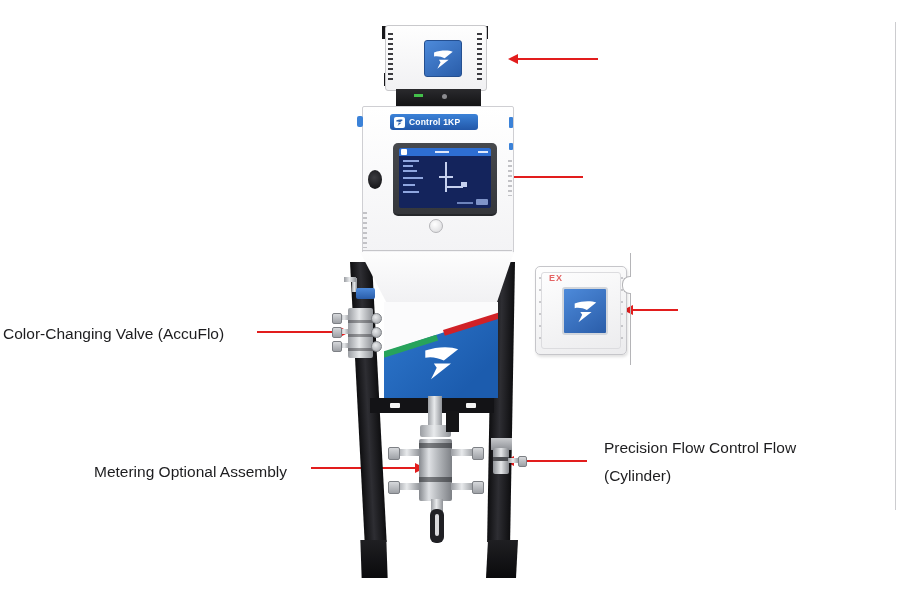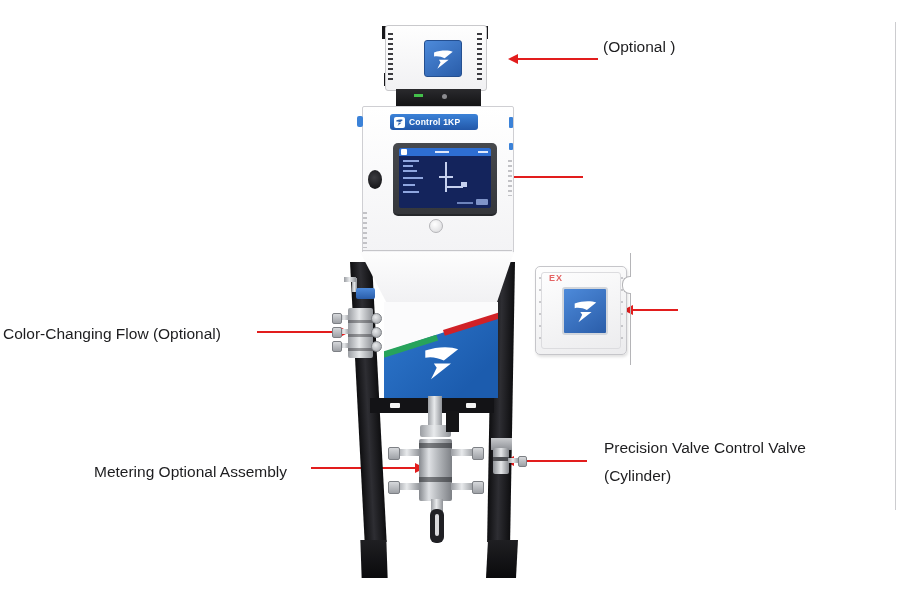--- a/index.html
+++ b/index.html
@@ -302,26 +302,25 @@
   <div class="abs page-edge"></div>
 
   <div class="arrow head-left ar-ccvcb"></div>
   <div class="arrow head-left ar-ctrl"></div>
   <div class="arrow head-left ar-atom"></div>
   <div class="arrow head-right ar-ccv"></div>
   <div class="arrow head-right ar-meter"></div>
   <div class="arrow head-left ar-pfcv"></div>
 
   <div class="label lbl-ccvcb">
-    <div>(Optional )</div>
   </div>
   <div class="label lbl-ccv">
-    <div>Color-Changing Flow (Optional)</div>
+    <div>Color-Changing Valve (AccuFlo)</div>
   </div>
   <div class="label lbl-meter">
     <div>Metering Optional Assembly</div>
   </div>
   <div class="label lbl-pfcv">
-    <div>Precision Valve Control Valve</div>
+    <div>Precision Flow Control Flow</div>
     <div>(Cylinder)</div>
   </div>
 
 </div>
 
 </body></html>

